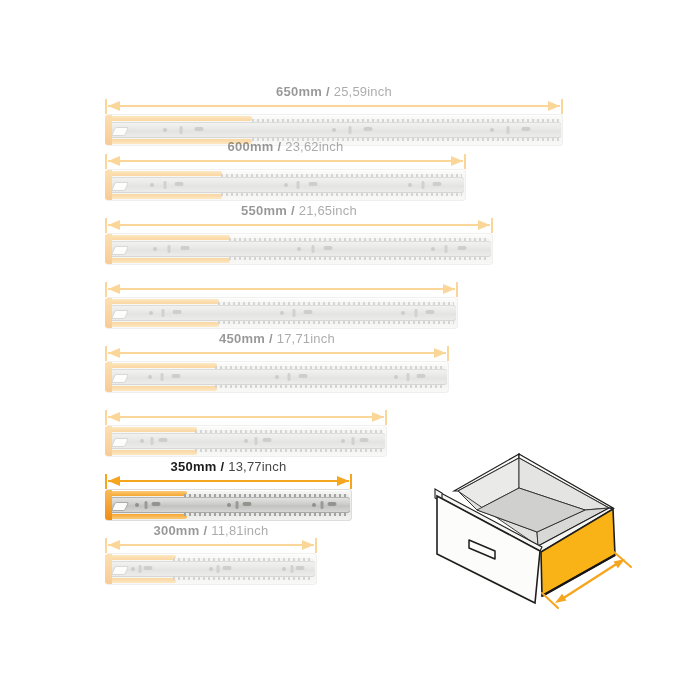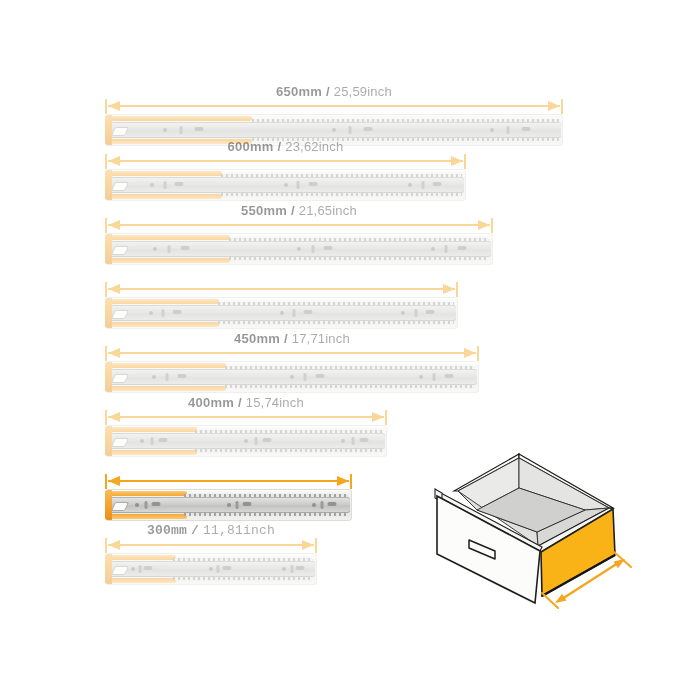--- a/index.html
+++ b/index.html
@@ -172,21 +172,21 @@
           <span class="hole vdots" style="left: 16.5%;"></span>
           <span class="hole hslot" style="left: 20.5%;"></span>
           <span class="hole dot" style="left: 50%;"></span>
           <span class="hole vdots" style="left: 53.5%;"></span>
           <span class="hole hslot" style="left: 57.5%;"></span>
           <span class="hole dot" style="left: 84.5%;"></span>
           <span class="hole vdots" style="left: 88%;"></span>
           <span class="hole hslot" style="left: 92%;"></span>
         </div>
     </div>
-      <div class="row faded" style="top: 331px; width: 374px;">
+      <div class="row faded" style="top: 331px; width: 344px;">
       <div class="size-label">
         <span class="mm">450mm</span><span class="sep">/</span><span class="inch">17,71inch</span>
       </div>
       <div class="dim">
         <span class="tick l"></span>
         <span class="tick r"></span>
         <span class="dimbar"></span>
         <span class="ah l"></span>
         <span class="ah r"></span>
       </div>
@@ -204,23 +204,20 @@
           <span class="hole hslot" style="left: 20.5%;"></span>
           <span class="hole dot" style="left: 50%;"></span>
           <span class="hole vdots" style="left: 53.5%;"></span>
           <span class="hole hslot" style="left: 57.5%;"></span>
           <span class="hole dot" style="left: 84.5%;"></span>
           <span class="hole vdots" style="left: 88%;"></span>
           <span class="hole hslot" style="left: 92%;"></span>
         </div>
     </div>
       <div class="row faded" style="top: 395px; width: 282px;">
-      <div class="size-label">
-        <span class="mm">400mm</span><span class="sep">/</span><span class="inch">15,74inch</span>
-      </div>
       <div class="dim">
         <span class="tick l"></span>
         <span class="tick r"></span>
         <span class="dimbar"></span>
         <span class="ah l"></span>
         <span class="ah r"></span>
       </div>
       <div class="rail">
         <span class="shell"></span>
         <span class="strip top"></span>
@@ -235,48 +232,51 @@
           <span class="hole hslot" style="left: 20.5%;"></span>
           <span class="hole dot" style="left: 50%;"></span>
           <span class="hole vdots" style="left: 53.5%;"></span>
           <span class="hole hslot" style="left: 57.5%;"></span>
           <span class="hole dot" style="left: 84.5%;"></span>
           <span class="hole vdots" style="left: 88%;"></span>
           <span class="hole hslot" style="left: 92%;"></span>
         </div>
     </div>
       <div class="row hl" style="top: 459px; width: 247px;">
-      <div class="dim">
-        <span class="tick l"></span>
-        <span class="tick r"></span>
-        <span class="dimbar"></span>
-        <span class="ah l"></span>
-        <span class="ah r"></span>
-      </div>
-      <div class="rail">
-        <span class="shell"></span>
-        <span class="strip top"></span>
-        <span class="strip bottom"></span>
-        <span class="retainer top"></span>
-        <span class="retainer bottom"></span>
-        <span class="midbar"></span>
-        <span class="cap"></span>
-        <span class="lever"></span>
-      <span class="hole dot" style="left: 13%;"></span>
-          <span class="hole vdots" style="left: 16.5%;"></span>
-          <span class="hole hslot" style="left: 20.5%;"></span>
-          <span class="hole dot" style="left: 50%;"></span>
-          <span class="hole vdots" style="left: 53.5%;"></span>
-          <span class="hole hslot" style="left: 57.5%;"></span>
-          <span class="hole dot" style="left: 84.5%;"></span>
-          <span class="hole vdots" style="left: 88%;"></span>
-          <span class="hole hslot" style="left: 92%;"></span>
-        </div>
-    </div>
-      <div class="row faded" style="top: 523px; width: 212px; font-family: Liberation Mono, monospace;">
+      <div class="size-label">
+        <span class="mm">350mm</span><span class="sep">/</span><span class="inch">13,77inch</span>
+      </div>
+      <div class="dim">
+        <span class="tick l"></span>
+        <span class="tick r"></span>
+        <span class="dimbar"></span>
+        <span class="ah l"></span>
+        <span class="ah r"></span>
+      </div>
+      <div class="rail">
+        <span class="shell"></span>
+        <span class="strip top"></span>
+        <span class="strip bottom"></span>
+        <span class="retainer top"></span>
+        <span class="retainer bottom"></span>
+        <span class="midbar"></span>
+        <span class="cap"></span>
+        <span class="lever"></span>
+      <span class="hole dot" style="left: 13%;"></span>
+          <span class="hole vdots" style="left: 16.5%;"></span>
+          <span class="hole hslot" style="left: 20.5%;"></span>
+          <span class="hole dot" style="left: 50%;"></span>
+          <span class="hole vdots" style="left: 53.5%;"></span>
+          <span class="hole hslot" style="left: 57.5%;"></span>
+          <span class="hole dot" style="left: 84.5%;"></span>
+          <span class="hole vdots" style="left: 88%;"></span>
+          <span class="hole hslot" style="left: 92%;"></span>
+        </div>
+    </div>
+      <div class="row faded" style="top: 523px; width: 212px;">
       <div class="size-label">
         <span class="mm">300mm</span><span class="sep">/</span><span class="inch">11,81inch</span>
       </div>
       <div class="dim">
         <span class="tick l"></span>
         <span class="tick r"></span>
         <span class="dimbar"></span>
         <span class="ah l"></span>
         <span class="ah r"></span>
       </div>

